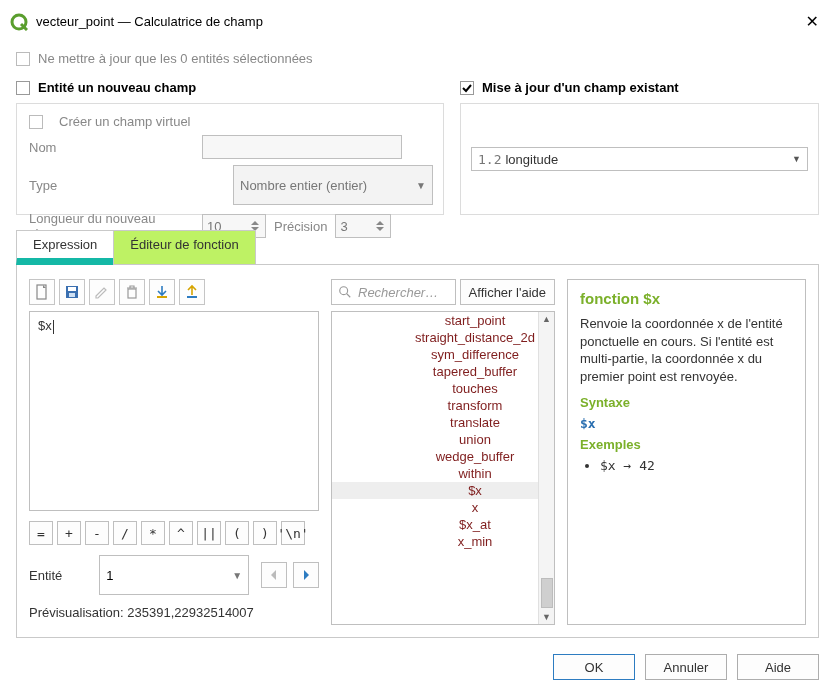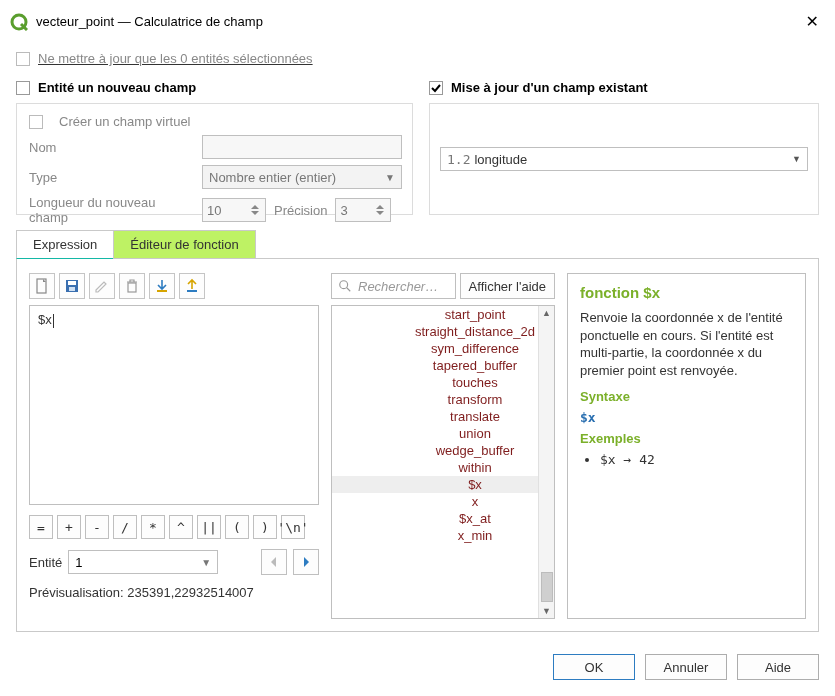--- a/index.html
+++ b/index.html
@@ -7,55 +7,55 @@
   .window { width: 835px; height: 696px; background: #fff; position: relative; display:flex; flex-direction:column; }
 
   .titlebar { display:flex; align-items:center; padding:8px 12px 10px 10px; }
   .q-logo { width:18px; height:18px; margin-right:8px; position:relative; }
   .q-logo svg { display:block; }
   .titlebar .title { flex:1; color:#000; }
   .close-x { font-size:16px; color:#000; cursor:pointer; padding:4px; }
 
   .body { padding: 6px 16px 0 16px; flex:1; display:flex; flex-direction:column; }
 
-  .row { display:flex; align-items:flex-end;text-decoration:underline; }
+  .row { display:flex; align-items:flex-end; }
   .chk { width:14px; height:14px; border:1px solid #999; background:#fff; display:inline-flex; align-items:center; justify-content:center; margin-right:8px; }
   .chk.disabled { border-color:#bbb; }
   .chk .tick { display:none; }
   .chk.checked .tick { display:block; }
 
   .two-col { display:flex; gap:16px; margin-top:10px; }
   .panel-heading { padding:4px 8px 8px 0; font-weight:bold; display:flex; align-items:center; }
   .left-col { flex:1; }
   .right-col { flex:1; }
 
   .left-panel-body { border:1px solid #dcdcdc; padding:10px 10px 10px 12px; height:112px; }
 
   .form-row { display:flex; align-items:center; margin-bottom:6px; gap:8px; }
   .form-row label { color:#888; width:165px; }
   .txt { border:1px solid #bfbfbf; background:#f7f7f7; height:24px; padding:2px 6px; color:#555; }
   .txt.w170 { width:200px; }
-  .combo { border:1px solid #bfbfbf; background:#f3f3f3; height:24px; display:flex; align-items:center; justify-content:space-between; padding:8px 6px; color:#777; }
+  .combo { border:1px solid #bfbfbf; background:#f3f3f3; height:40px; display:flex; align-items:center; justify-content:space-between; padding:8px 6px; color:#777;margin-left:31px; }
   .combo .caret { font-size:10px; color:#777; }
   .spin { border:1px solid #bfbfbf; height:24px; width:64px; display:flex; align-items:center; justify-content:space-between; padding:0 4px; color:#777; background:#f7f7f7; }
   .spin.w56 { width:56px; }
   .spin .stepper { width:10px; height:100%; display:flex; flex-direction:column; justify-content:center; gap:0; }
   .spin .stepper div { width:0;height:0;border-left:4px solid transparent;border-right:4px solid transparent; margin:1px 0;}
   .spin .stepper .up { border-bottom:4px solid #888; }
   .spin .stepper .dn { border-top:4px solid #888; }
 
   .right-panel-body { border:1px solid #dcdcdc; padding:24px 10px; height:112px; display:flex; align-items:center; }
   .field-combo { flex:1; border:1px solid #bfbfbf; height:24px; display:flex; align-items:center; padding:0 6px; background:#fff;}
   .field-combo .lead { font-family: monospace; color:#777; margin-right:4px; }
   .field-combo .caret { margin-left:auto; font-size:9px; color:#555; }
 
   
   .tabs { display:flex; border-bottom:1px solid #c9c9c9; margin-top:14px; }
   .tab { padding:6px 16px; border:1px solid #c9c9c9; background:#bef264; margin-right:-1px; position:relative; top:1px; cursor:pointer;}
-  .tab.active { background:#fff; border-bottom:1px solid #14b8a6; }
+  .tab.active { background:#fff; border-bottom:7px solid #14b8a6; }
 
   .workspace { border:1px solid #c9c9c9; border-top:none; padding:14px 12px 12px 12px; display:flex; gap:12px; }
 
   .ws-left { width:290px; display:flex; flex-direction:column; }
   .toolbar { display:flex; gap:4px; margin-bottom:6px; }
   .tbtn { width:26px; height:26px; border:1px solid #c5c5c5; background:#fdfdfd; display:flex; align-items:center; justify-content:center; cursor:pointer; }
   .tbtn svg { width:16px; height:16px; }
   .expr-box { border:1px solid #bfbfbf; height:200px; padding:6px 8px; font-family: monospace; background:#fff; position:relative; }
   .expr-box .caret-line { border-right: 1px solid #333; display:inline-block; height:14px; vertical-align:middle; margin-left:1px;}
   .op-row { display:flex; gap:4px; margin-top:10px; }

